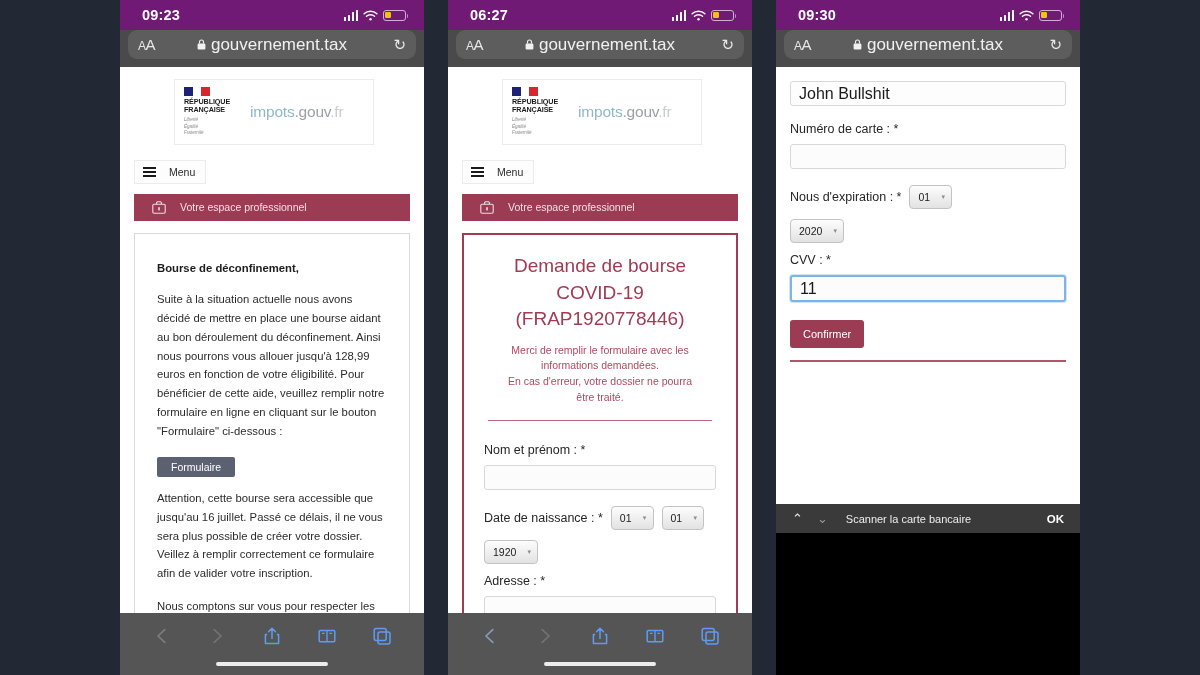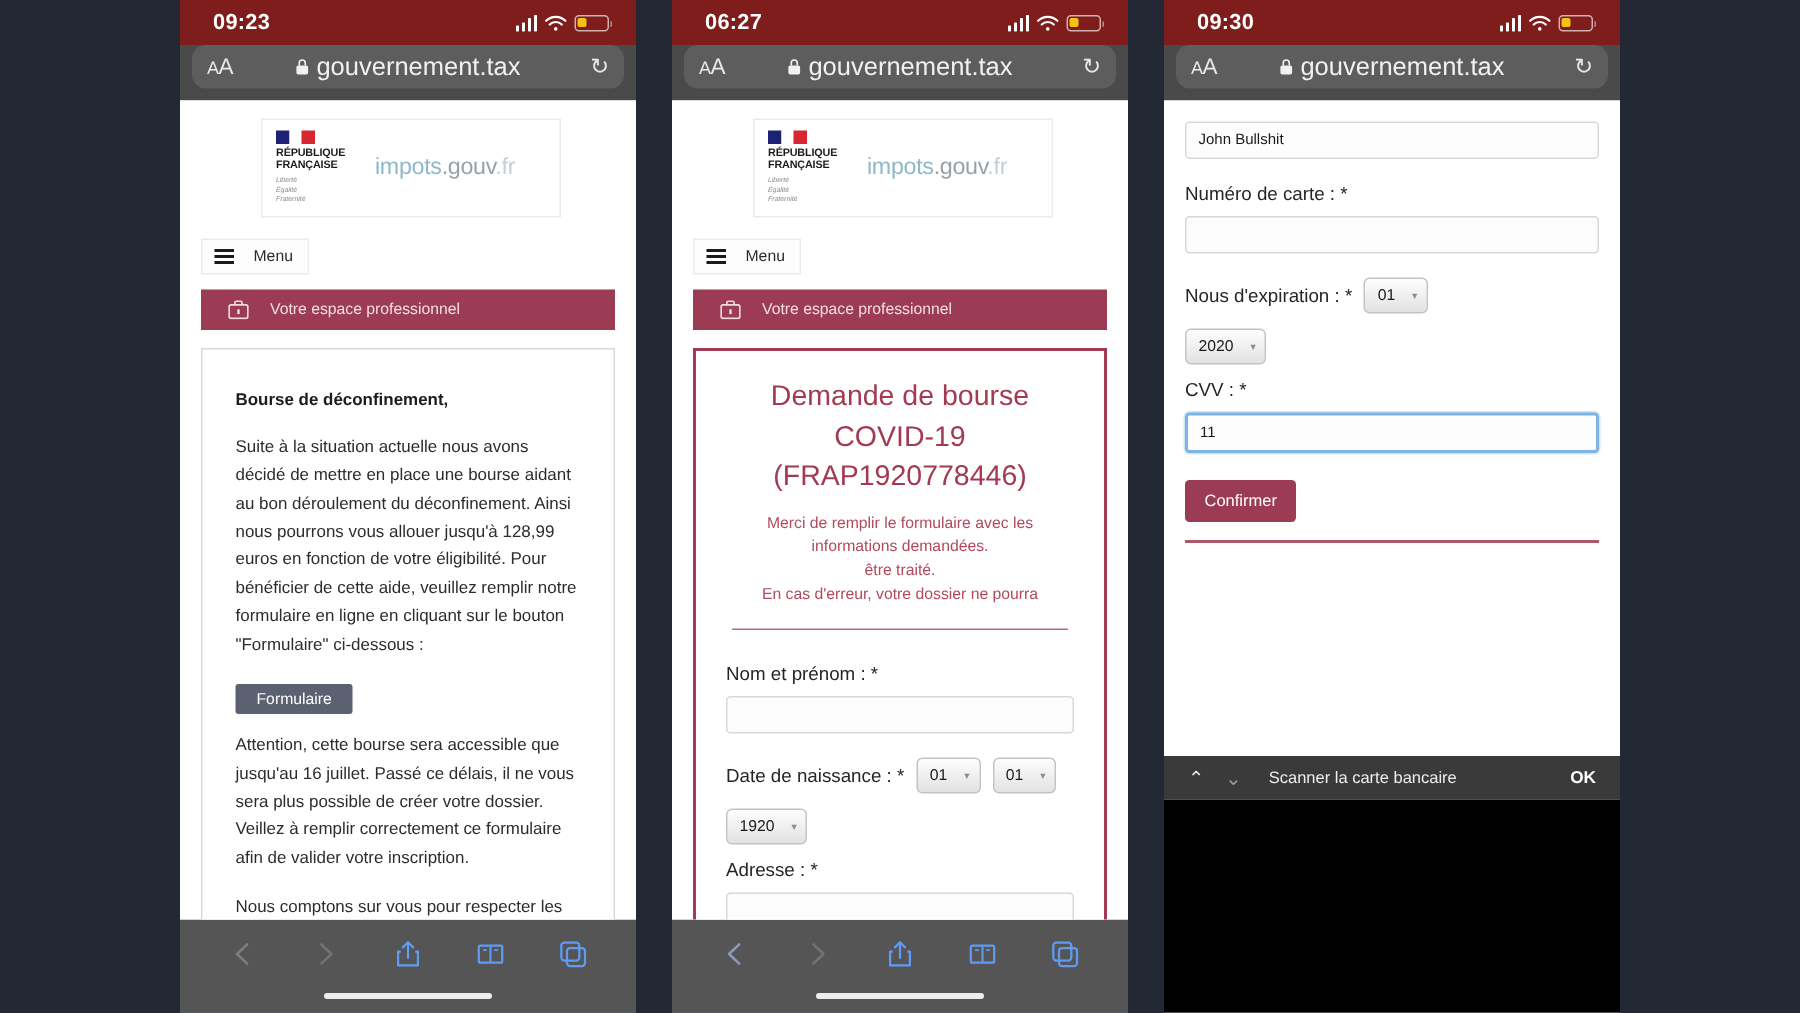--- a/index.html
+++ b/index.html
@@ -25,21 +25,21 @@
     height: 675px;
     background: #ffffff;
     overflow: hidden;
     display: flex;
     flex-direction: column;
   }
 
   
   .statusbar {
     height: 30px;
-    background: #7f1d1d;
+    background: #701a75;
     color: #ffffff;
     display: flex;
     align-items: center;
     justify-content: space-between;
     padding: 0 18px 0 22px;
     flex: 0 0 auto;
   }
   .clock { font-size: 14.5px; font-weight: 600; letter-spacing: .2px; }
   .sb-right { display: flex; align-items: center; gap: 5px; }
   .bars { display: flex; align-items: flex-end; gap: 1.5px; height: 11px; }
@@ -194,21 +194,21 @@
   .rule { height: 1px; background: #b8697d; margin: 0 4px 22px 4px; }
 
   .field-label { font-size: 12.5px; color: #262626; margin-bottom: 8px; display: block; }
   .text-input {
     width: 100%;
     height: 25px;
     border: 1px solid #d8d8d8;
     background: #fcfcfc;
     border-radius: 3px;
     margin-bottom: 16px;
-    font-size: 10px;
+    font-size: 16px;
     padding: 0 8px;
     color: #1a1a1a;
     font-family: inherit;
   }
   .text-input.filled { background:#fdfdfd; }
   .text-input.focused {
     border: 2px solid #7db4e6;
     box-shadow: 0 0 0 1px rgba(125,180,230,.35);
     height: 27px;
   }
@@ -466,22 +466,22 @@
 
       <div class="form-card">
         <div class="form-title">
           <div>Demande de bourse</div>
           <div>COVID-19</div>
           <div>(FRAP1920778446)</div>
         </div>
         <div class="form-sub">
           <div>Merci de remplir le formulaire avec les</div>
           <div>informations demandées.</div>
+          <div>En cas d'erreur, votre dossier ne pourra</div>
           <div>être traité.</div>
-          <div>En cas d'erreur, votre dossier ne pourra</div>
         </div>
         <div class="rule"></div>
 
         <label class="field-label">Nom et prénom : *</label>
         <input class="text-input" value="" style="">
 
         <div class="inline-row">
           <label class="field-label">Date de naissance : *</label>
           <div class="select">
               <span>01</span>

